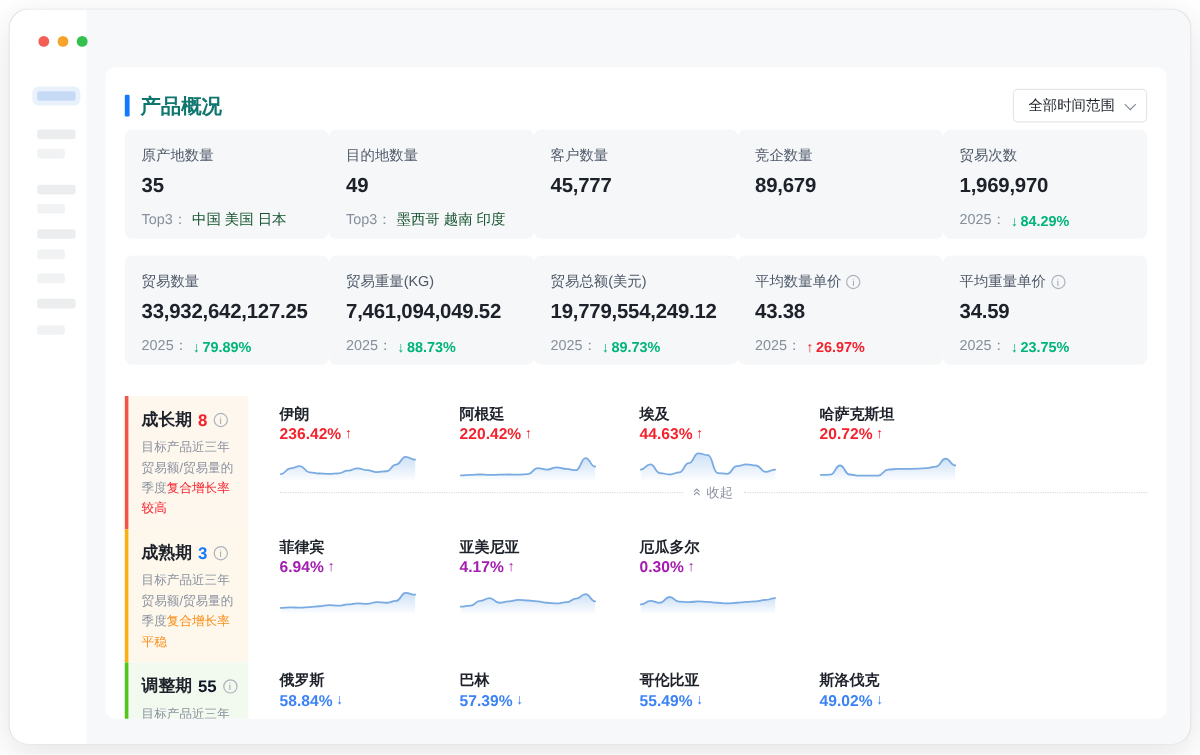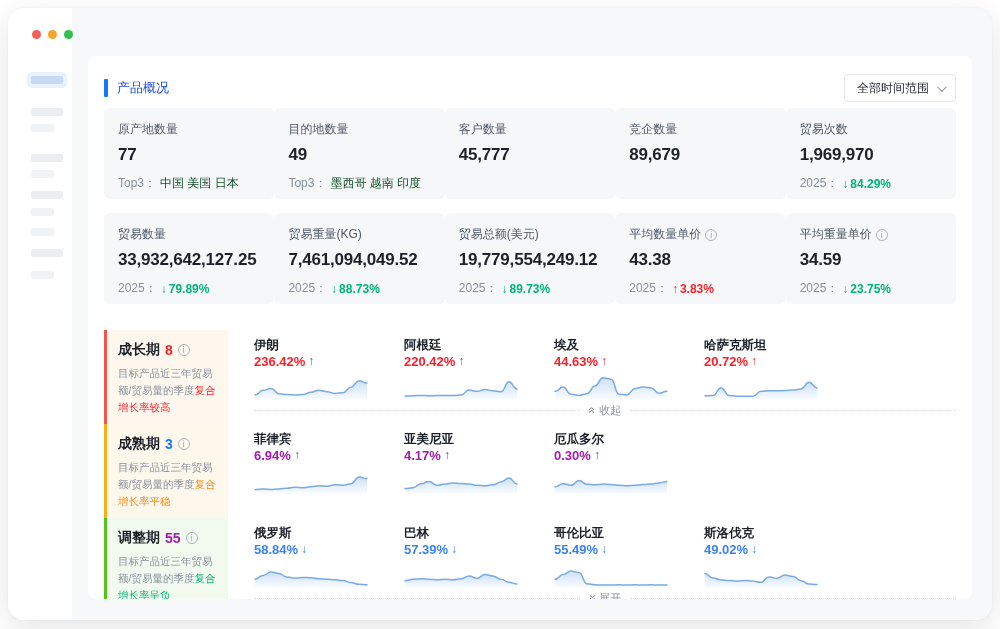--- a/index.html
+++ b/index.html
@@ -12,39 +12,39 @@
 .dot.red{background:#f35e56}.dot.yellow{background:#f7a42c}.dot.green{background:#33c04c}
 .sidebar{width:64px;flex:none;background:#fff;padding:68px 0 0 23px;position:relative}
 .sk-bar{height:8px;border-radius:2px;background:#ebedef}
 .sk-bar.narrow{background:#f1f2f4}
 .sk-active{background:#c6daf5;box-shadow:0 0 0 4px #e8f1fc}
 .main{position:relative;flex:1;background:#f7f8fa;border-radius:0 16px 16px 0}
 .card{position:absolute;left:16px;top:48px;right:20px;height:543px;background:#fff;border-radius:8px;padding:0 16px;overflow:hidden}
 .card-head{display:flex;justify-content:space-between;align-items:center;margin-top:18px;height:28px}
 .head-left{display:flex;align-items:center}
 .accent-bar{width:4px;height:18px;background:#1677ff;border-radius:1px;margin-right:9px}
-.title{font-size:13px;font-weight:400;color:#1d4ed8}
+.title{font-size:17px;font-weight:700;color:#0f766e}
 .time-filter{display:flex;align-items:center;height:28px;padding:0 11px 0 12px;background:#fff;border:1px solid #e5e6eb;border-radius:4px;font-size:12px;color:#1d2129;gap:8px;font-family:inherit;cursor:pointer}
 .chev-sm{width:7px;height:7px;border-right:1.4px solid #86909c;border-bottom:1.4px solid #86909c;transform:rotate(45deg) translateY(-2px);display:inline-block}
 .stats-row{display:flex;}
 #row1{margin-top:6px}
 #row2{margin-top:14px}
 .stat-card{flex:1;min-width:0;background:#f6f7f9;border-radius:6px;padding:13px 14px 8px;min-height:77px}
 .s-label{font-size:12px;color:#4e5969;display:flex;align-items:center;gap:4px;white-space:nowrap}
 .s-value{font-size:17px;font-weight:700;color:#1d2129;margin-top:7px;letter-spacing:-.2px;white-space:nowrap}
 .s-footer{font-size:12px;margin-top:11px;height:15px;display:flex;align-items:center;gap:4px;white-space:nowrap}
 .f-muted{color:#86909c}
 .f-val{color:#14532d}
 .f-trend{font-weight:700;display:flex;align-items:center;gap:2px}
 .f-trend.green{color:#00b578}.f-trend.red{color:#f5222d}
 .f-arrow{font-size:12px;font-weight:700}
 .info-i{width:12px;height:12px;border:1px solid #adb3bd;border-radius:50%;color:#9aa1ab;font-size:8.5px;line-height:10px;text-align:center;display:inline-block;flex:none;font-weight:400}
 #stages{margin-top:26px}
 .stage-row{display:flex;align-items:stretch;min-height:84px}
-.stage-label{width:124px;flex:none;border-left:3px solid transparent;padding:11px 8px 8px 11px}
+.stage-label{width:103px;flex:none;border-left:3px solid transparent;padding:11px 8px 8px 11px}
 .stage-title{display:flex;align-items:center;gap:5px}
 .stage-name{font-size:14px;font-weight:700;color:#1d2129;white-space:nowrap}
 .stage-count{font-size:14px;font-weight:700}
 .stage-desc{font-size:10.5px;color:#8a919f;line-height:1.62;margin-top:6px}
 .stage-desc em{font-style:normal}
 .t-red .stage-label{background:#fef7ee;border-color:#f0564a}
 .t-red .stage-desc em{color:#f5222d}
 .t-red .c-pct{color:#f5222d}
 .t-orange .stage-label{background:#fdf7ec;border-color:#faad14}
 .t-orange .stage-desc em{color:#fa8c16}
@@ -107,21 +107,21 @@
         <button class="time-filter">
           <span>全部时间范围</span>
           <span class="chev-sm"></span>
         </button>
       </div>
       <div class="stats-row" id="row1">
           <div class="stat-card">
             <div class="s-label">
               <span>原产地数量</span>
             </div>
-            <div class="s-value">77</div>
+            <div class="s-value">35</div>
             <div class="s-footer">
               <span class="f-muted">Top3：</span>
               <span class="f-val">中国 美国 日本</span>
             </div>
           </div>
           <div class="stat-card">
             <div class="s-label">
               <span>目的地数量</span>
             </div>
             <div class="s-value">49</div>
@@ -201,21 +201,21 @@
           <div class="stat-card">
             <div class="s-label">
               <span>平均数量单价</span>
               <span class="info-i">i</span>
             </div>
             <div class="s-value">43.38</div>
             <div class="s-footer">
               <span class="f-muted">2025：</span>
               <span class="f-trend red">
                 <span class="f-arrow">↑</span>
-                <span>3.83%</span>
+                <span>26.97%</span>
               </span>
             </div>
           </div>
           <div class="stat-card">
             <div class="s-label">
               <span>平均重量单价</span>
               <span class="info-i">i</span>
             </div>
             <div class="s-value">34.59</div>
             <div class="s-footer">
@@ -338,21 +338,21 @@
                       <path d="M1.0 21.7 C5.0 21.7 5.0 18.8 9.0 18.8 C13.0 18.8 13.0 20.3 17.0 20.3 C21.0 20.3 21.0 15.5 25.0 15.5 C29.0 15.5 29.0 19.3 33.0 19.3 C37.0 19.3 37.0 19.8 41.0 19.8 C45.0 19.8 45.0 19.1 49.0 19.1 C53.0 19.1 53.0 19.6 57.0 19.6 C61.0 19.6 61.0 20.3 65.0 20.3 C69.0 20.3 69.0 20.8 73.0 20.8 C77.0 20.8 77.0 20.3 81.0 20.3 C85.0 20.3 85.0 19.6 89.0 19.6 C93.0 19.6 93.0 19.1 97.0 19.1 C101.0 19.1 101.0 17.9 105.0 17.9 C109.0 17.9 109.0 16.4 113.0 16.4" fill="none" stroke="#79abe2" stroke-width="1.5" stroke-linecap="round"></path>
                     </svg></div>
                 </div>
               </div>
             </div>
           </div>
           <div class="stage-row t-green">
             <div class="stage-label">
               <div class="stage-title">
                 <span class="stage-name">调整期</span>
-                <span class="stage-count" style="color: #a21caf;">55</span>
+                <span class="stage-count" style="color: #0f172a;">55</span>
                 <span class="info-i">i</span>
               </div>
               <div class="stage-desc">目标产品近三年贸易额/贸易量的季度<em>复合增长率呈负</em></div>
             </div>
             <div class="stage-right">
               <div class="country-row">
                 <div class="country">
                   <div class="c-name">俄罗斯</div>
                   <div class="c-pct">
                     <span>58.84%</span>

